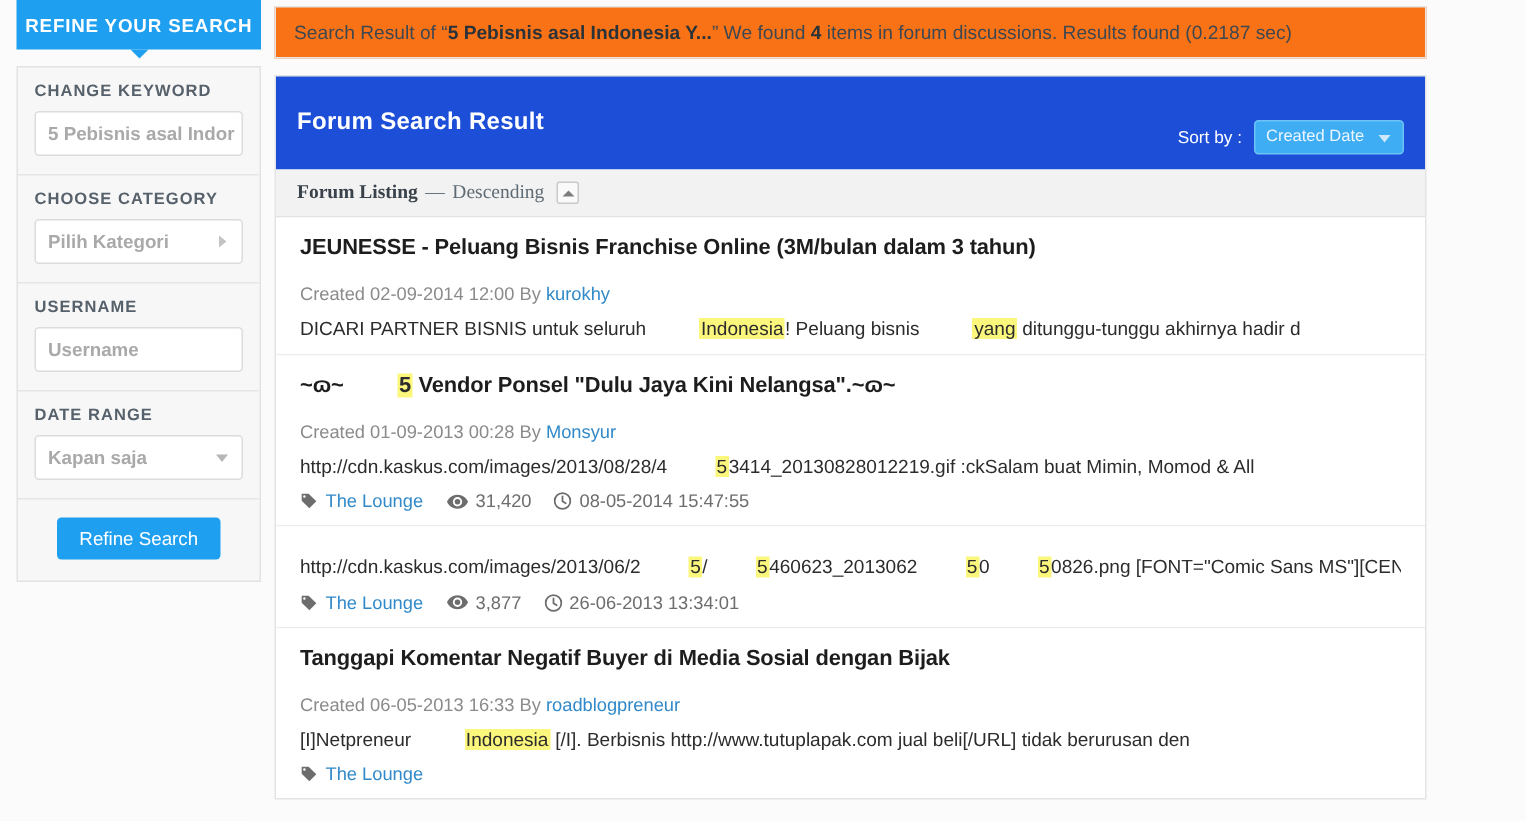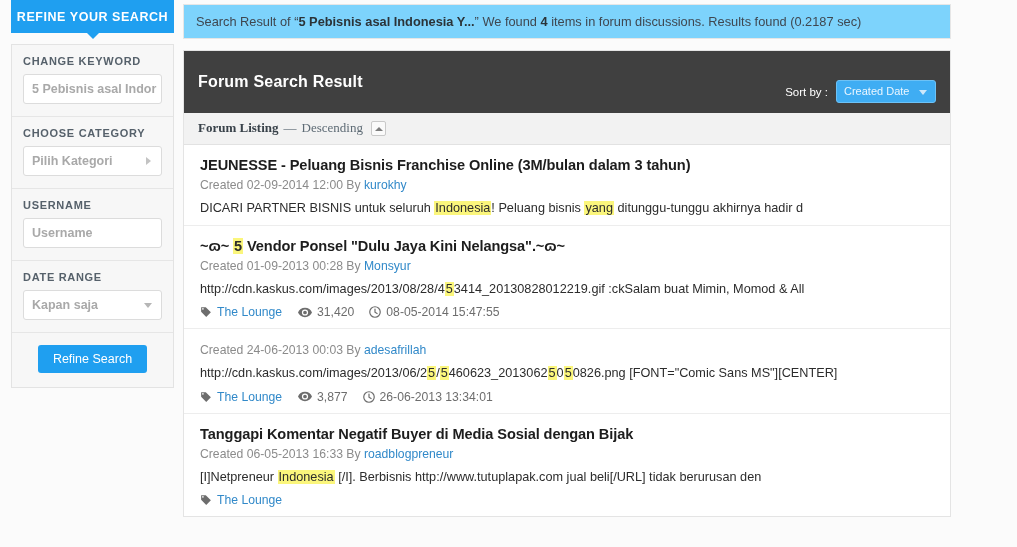--- a/index.html
+++ b/index.html
@@ -94,36 +94,36 @@
     font-size: 12.5px;
     padding: 7px 15px;
     font-family: "Liberation Sans", sans-serif;
     cursor: pointer;
   }
 
   
   .right-col { position: absolute; left: 183px; top: 0; width: 768px; }
 
   .search-summary {
-    background: #7dd3fc;
+    background: #f97316;
     border: 1px solid #e6e6e6;
     font-size: 12.8px;
     color: #3f4750;
     padding: 9px 12px;
     margin-top: 4px;
   }
   .search-summary b { font-weight: bold; color: #2b3338; }
 
   .result-card {
     margin-top: 11px;
     border: 1px solid #e4e4e4;
     background: #ffffff;
   }
   .card-head {
-    background: #404040;
+    background: #1d4ed8;
     color: #fff;
     padding: 9px 14px 10px;
     display: flex;
     align-items: center;
     justify-content: space-between;
   }
   .card-title { font-size: 16px; font-weight: bold; letter-spacing: .2px; }
   .sort-wrap { display: flex; align-items: center; gap: 8px; margin-top: 20px; }
   .sort-label { font-size: 11.5px; color: #ffffff; }
   .sort-select {
@@ -186,32 +186,32 @@
   .item-title {
     font-size: 14.6px;
     font-weight: bold;
     color: #1d1d1d;
     line-height: 1.28;
     letter-spacing: -.1px;
   }
   .item-created {
     font-size: 12.2px;
     color: #8b8b8b;
-    margin-top: 3px;
+    margin-top: 14px;
   }
   .item-created .author { color: #3189c9; }
   .item-snippet {
     font-size: 12.7px;
     color: #2c2c2c;
     margin-top: 8px;
     line-height: 1.3;
     white-space: nowrap;
     overflow: hidden;
   }
-  mark { background: #fbf67c; color: #2c2c2c; padding: 0 1px; }
+  mark { background: #fbf67c; color: #2c2c2c; padding: 0 1px; margin-left: 32px; }
 
   .item-meta {
     margin-top: 8px;
     display: flex;
     align-items: center;
     font-size: 12.2px;
     color: #6d6d6d;
   }
   .item-meta .cat { color: #3189c9; margin-right: 16px; }
   .icon { display: inline-block; vertical-align: -2px; margin-right: 5px; }
@@ -303,21 +303,20 @@
               <span class="stamp">
                 <svg class="icon" width="12" height="12" viewBox="0 0 16 16">
                   <circle cx="8" cy="8" r="7" fill="none" stroke="#6d6d6d" stroke-width="1.6"></circle>
                   <path d="M8 4v4.3l2.8 1.7" fill="none" stroke="#6d6d6d" stroke-width="1.6" stroke-linecap="round"></path>
                 </svg>
                 <span>08-05-2014 15:47:55</span>
               </span>
             </div>
           </div>
           <div class="result-item">
-            <div class="item-created"><span>Created 24-06-2013 00:03 By </span><span class="author">adesafrillah</span></div>
             <div class="item-snippet"><span>http://cdn.kaskus.com/images/2013/06/2</span><mark>5</mark><span>/</span><mark>5</mark><span>460623_2013062</span><mark>5</mark><span>0</span><mark>5</mark><span>0826.png [FONT="Comic Sans MS"][CENTER]</span></div>
             <div class="item-meta">
               <span class="cat"><svg class="icon" width="12" height="12" viewBox="0 0 16 16">
                   <path fill="#6d6d6d" d="M1.5 1.5h6.2l6.8 6.8-6.2 6.2L1.5 7.7V1.5zm2.4 1.3a1.1 1.1 0 1 0 0 2.2 1.1 1.1 0 0 0 0-2.2z"></path>
                 </svg><span>The Lounge</span></span>
               <span class="views">
                 <svg class="icon" width="14" height="11" viewBox="0 0 18 12">
                   <path fill="#6d6d6d" d="M9 0C4.8 0 1.4 2.6 0 6c1.4 3.4 4.8 6 9 6s7.6-2.6 9-6c-1.4-3.4-4.8-6-9-6zm0 10a4 4 0 1 1 0-8 4 4 0 0 1 0 8zm0-6.4a2.4 2.4 0 1 0 0 4.8 2.4 2.4 0 0 0 0-4.8z"></path>
                 </svg>
                 <span>3,877</span>

